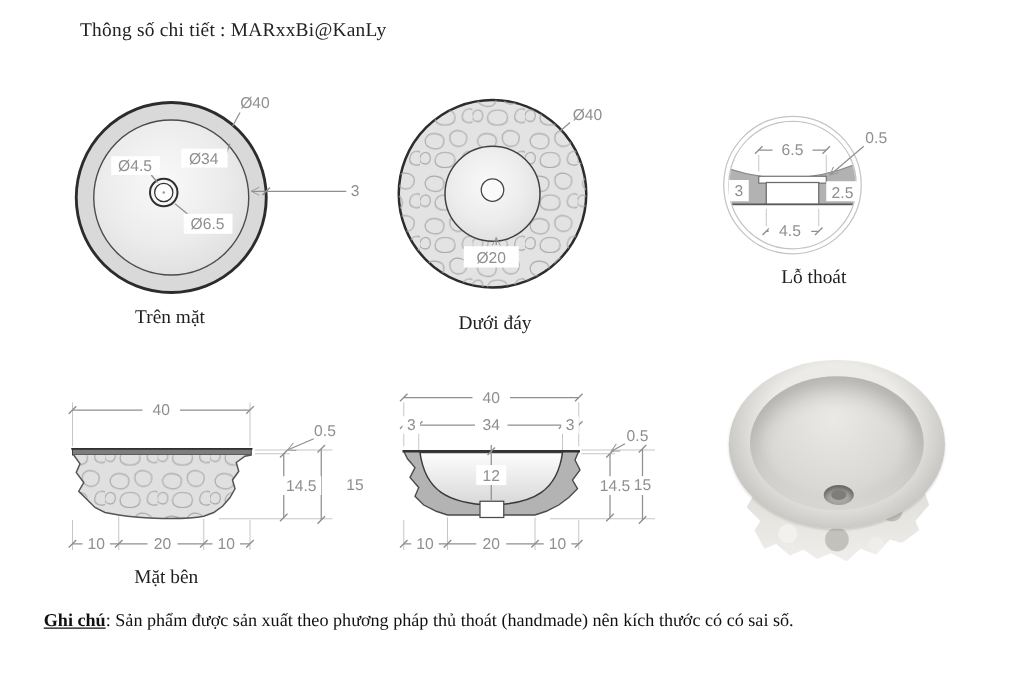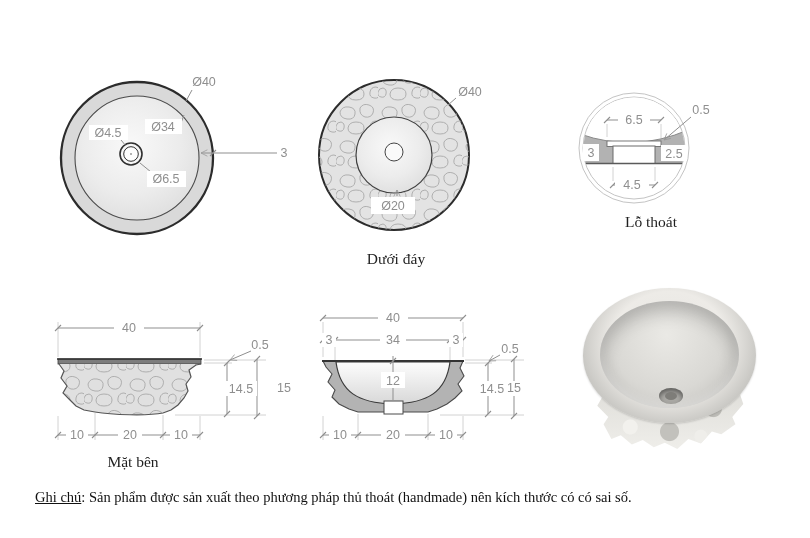--- a/index.html
+++ b/index.html
@@ -6,21 +6,21 @@
   #page{position:relative;width:810px;height:538px;background:var(--c-paper,#fff);overflow:hidden;
         font-family:"Liberation Serif",serif;}
   .title{position:absolute;left:64px;top:16px;font-size:15.5px;color:#222;letter-spacing:.2px;}
   .caption{position:absolute;width:110px;text-align:center;font-size:15.5px;color:#1f1f1f;}
   .cap-top{left:81px;top:245px;}
   .cap-bottom{left:341px;top:250px;}
   .cap-drain{left:596px;top:213px;}
   .cap-side{left:78px;top:453px;}
   .cap-section{left:337px;top:453px;}
   .note{position:absolute;left:35px;top:489px;width:740px;font-size:14.5px;color:#111;}
-  .note .lbl{font-weight:normal;text-decoration:underline;}
+  .note .lbl{font-weight:bold;text-decoration:underline;}
   svg.canvas{position:absolute;left:0;top:0;}
   .dim-text{font-family:"Liberation Sans","DejaVu Sans",sans-serif;font-size:12.5px;fill:var(--c-dim,#8f8f8f);text-anchor:middle;}
   .dimline{stroke:var(--c-dim,#9a9a9a);stroke-width:1;fill:none;}
   .tick{stroke:var(--c-dim,#9a9a9a);stroke-width:1.1;fill:none;}
   .ext{stroke:#c6c6c6;stroke-width:.8;fill:none;}
   .lbg{fill:#fff;}
   
   .photo{position:absolute;left:583px;top:288px;width:173px;height:162px;}
   .photo-skirt{position:absolute;left:8px;top:70px;width:157px;height:92px;
     background:
@@ -43,20 +43,21 @@
   .photo-drain{position:absolute;left:76px;top:100px;width:24px;height:16px;border-radius:50%;
     background:#a9a8a4;box-shadow:inset 0 3px 5px rgba(0,0,0,.45);}
   .photo-drain i{position:absolute;left:6px;top:4px;width:12px;height:8px;border-radius:50%;
     background:#7e7d79;display:block;}
 </style>
 </head>
 <body>
 
 <div id="page">
 
+  <div class="title">Thông số chi tiết : MARxxBi@KanLy</div>
 
   <svg class="canvas" width="810" height="538" viewBox="0 0 810 538">
     <defs>
       <radialGradient id="gTopBowl" cx="45%" cy="40%" r="65%">
         <stop offset="0%" stop-color="#f9f9f9"></stop>
           <stop offset="60%" stop-color="#ececec"></stop>
           <stop offset="100%" stop-color="#dedede"></stop>
       </radialGradient>
       <linearGradient id="gSection" x1="0" y1="362" x2="0" y2="405" gradientUnits="userSpaceOnUse">
         <stop offset="0%" stop-color="#fdfdfd"></stop>
@@ -221,20 +222,21 @@
         <text class="dim-text" x="492" y="393">14.5</text>
         <text class="dim-text" x="514" y="392">15</text>
         <text class="dim-text" x="510" y="353">0.5</text>
         <text class="dim-text" x="340" y="439">10</text>
         <text class="dim-text" x="393" y="439">20</text>
         <text class="dim-text" x="446" y="439">10</text>
       </g>
     </g>
   </svg>
 
+  <div class="caption cap-top">Trên mặt</div>
   <div class="caption cap-bottom">Dưới đáy</div>
   <div class="caption cap-drain">Lỗ thoát</div>
   <div class="caption cap-side">Mặt bên</div>
 
   <div class="photo">
     <div class="photo-skirt"></div>
     <div class="photo-rim"></div>
     <div class="photo-bowl"></div>
     <div class="photo-drain">
         <i></i>

